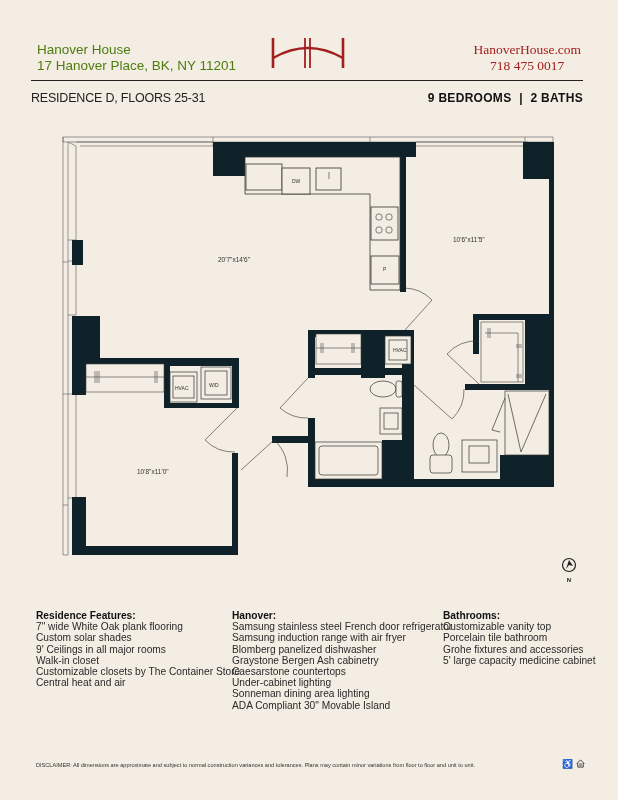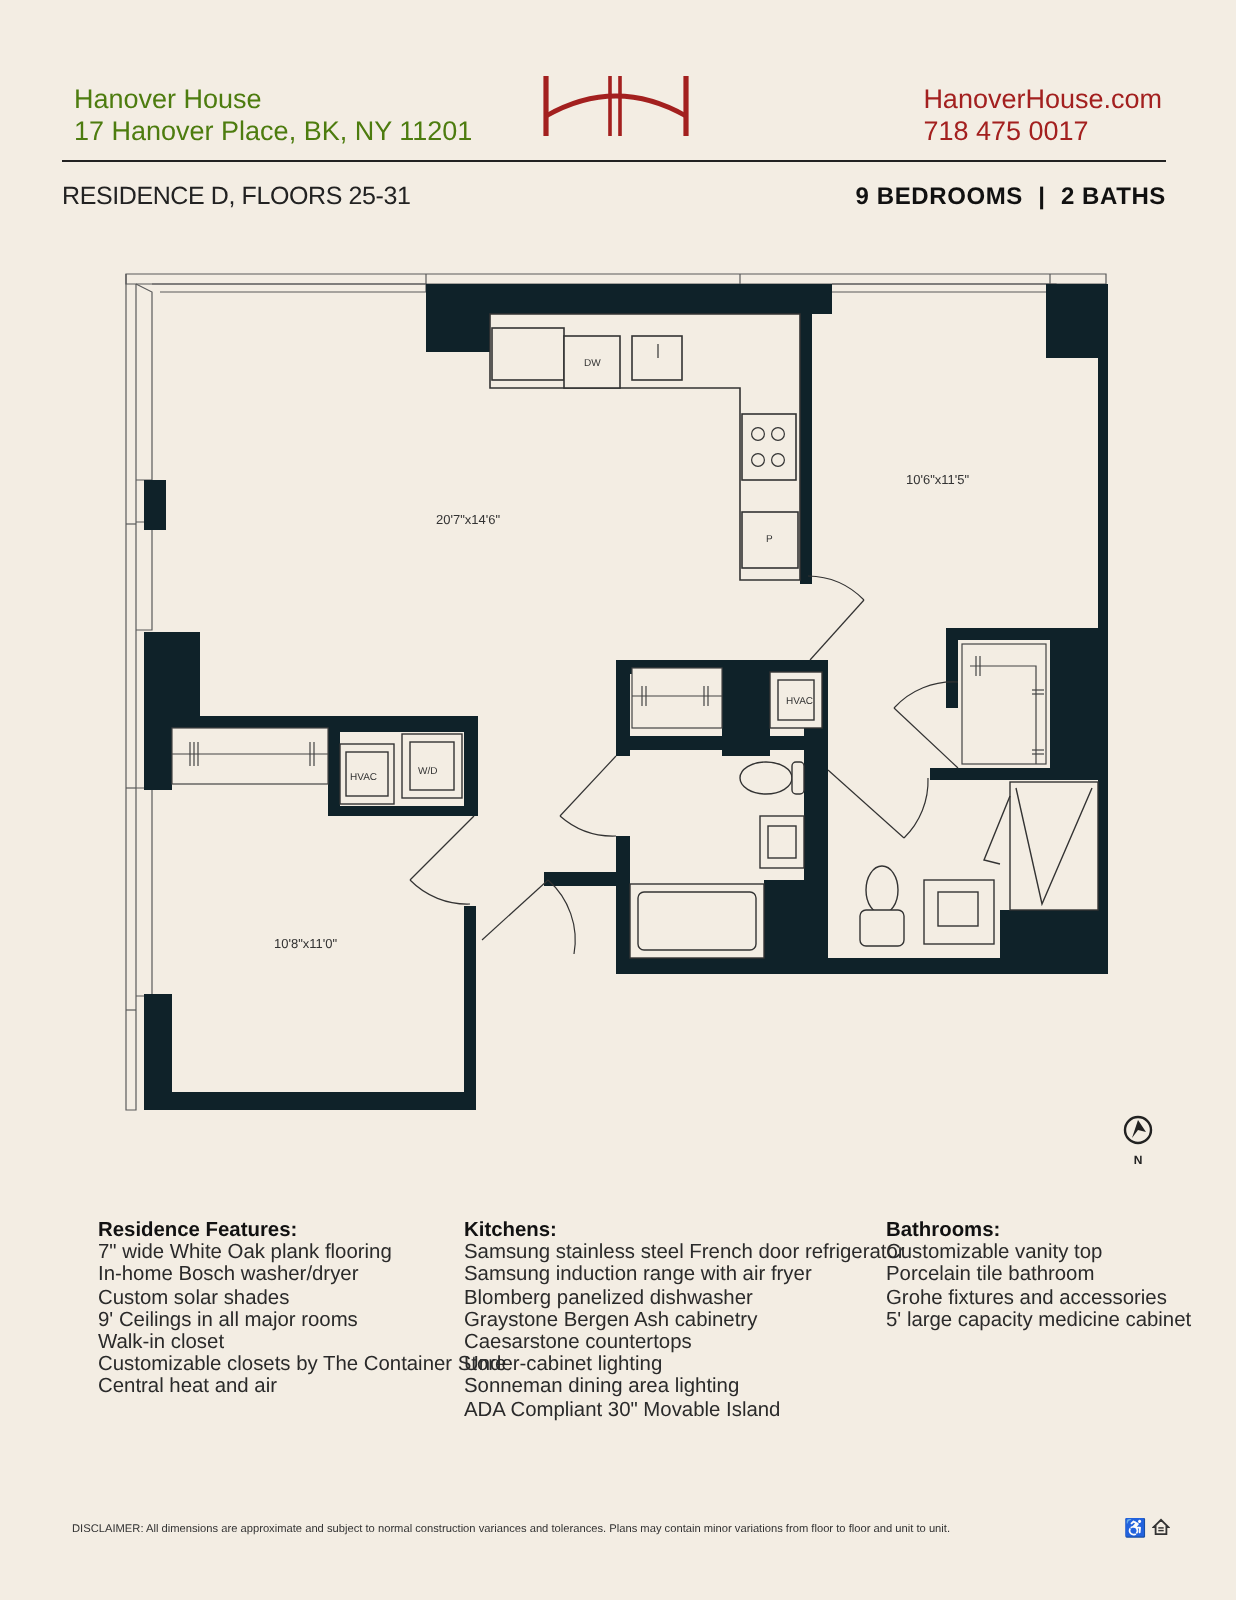--- a/index.html
+++ b/index.html
@@ -1,21 +1,21 @@
 <!DOCTYPE html>
 <html><head>
 <meta charset="utf-8">
 <style>
   html, body { margin: 0; padding: 0; }
   body {
     width: 618px; height: 800px; background: #f3ede3;
     font-family: "Liberation Sans", sans-serif; position: relative; overflow: hidden;
   }
   .hdr-left { position: absolute; left: 37px; top: 42px; color: #4d7c0f; font-size: 13.5px; line-height: 16px; }
-  .hdr-right { position: absolute; right: 37px; top: 42px; color: #a3201f; font-size: 13.5px; line-height: 16px; text-align: left; }
+  .hdr-right { position: absolute; right: 37px; top: 42px; color: #a3201f; font-size: 13.5px; line-height: 16px; text-align: center; font-family: Liberation Serif, serif; }
   .logo { position: absolute; left: 268px; top: 36px; width: 80px; height: 34px; }
   .rule { position: absolute; left: 31px; width: 552px; top: 80px; height: 1px; background: #222; }
   .residence { position: absolute; left: 31px; top: 91px; font-size: 12.5px; color: #222; letter-spacing: -0.2px; }
   .rooms { position: absolute; right: 35px; top: 91px; font-size: 12px; font-weight: bold; color: #111; letter-spacing: 0.3px; }
   .plan { position: absolute; left: 0; top: 0; width: 618px; height: 600px; }
   .north { position: absolute; left: 561px; top: 557px; width: 16px; height: 26px; }
   .feat { position: absolute; top: 610px; font-size: 10.2px; line-height: 11.2px; color: #2a2a2a; }
   .feat .title { font-weight: bold; color: #111; }
   .feat div { white-space: nowrap; }
   .disclaimer { position: absolute; left: 36px; top: 762px; font-size: 5.6px; color: #333; white-space: nowrap; }
@@ -217,33 +217,32 @@
 </svg>
 
 <div class="north">
   <svg width="16" height="16" viewBox="0 0 16 16">
     <circle cx="8" cy="8" r="6.5" fill="none" stroke="#222" stroke-width="1.2"></circle>
     <path d="M5 12 L8 3 L12 9 L8 8 Z" fill="#222"></path>
   </svg>
   <div style="font-size:6px;font-weight:bold;text-align:center;width:16px;color:#222;">N</div>
 </div>
 
-<div class="feat" style="left:36px;margin-left:13px;">
+<div class="feat" style="left:36px;">
   <div class="title">Residence Features:</div>
   <div>7" wide White Oak plank flooring</div>
-  <div>In-home Bosch washer/dryer</div>
   <div>Custom solar shades</div>
   <div>9' Ceilings in all major rooms</div>
   <div>Walk-in closet</div>
   <div>Customizable closets by The Container Store</div>
   <div>Central heat and air</div>
 </div>
 
 <div class="feat" style="left:232px;">
-  <div class="title">Kitchens:</div>
+  <div class="title">Hanover:</div>
   <div>Samsung stainless steel French door refrigerator</div>
   <div>Samsung induction range with air fryer</div>
   <div>Blomberg panelized dishwasher</div>
   <div>Graystone Bergen Ash cabinetry</div>
   <div>Caesarstone countertops</div>
   <div>Under-cabinet lighting</div>
   <div>Sonneman dining area lighting</div>
   <div>ADA Compliant 30" Movable Island</div>
 </div>
 

